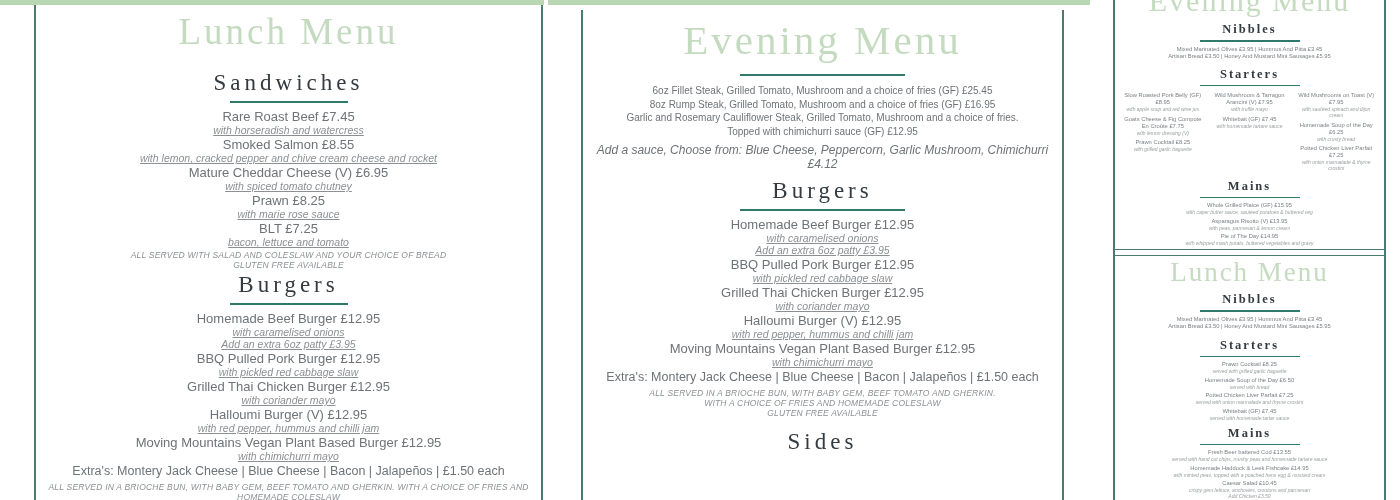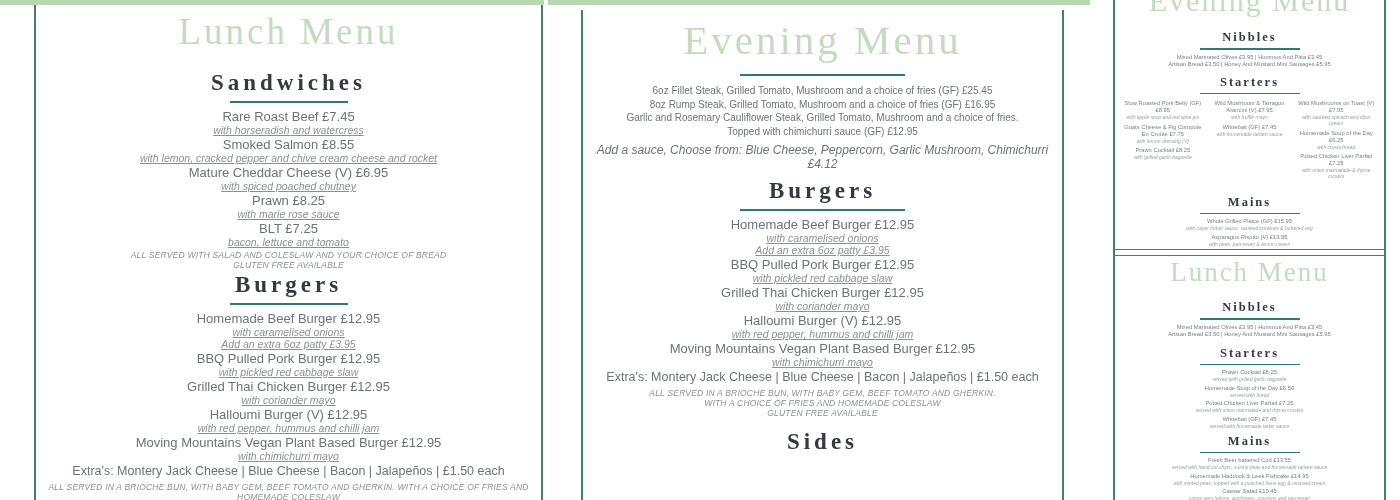--- a/index.html
+++ b/index.html
@@ -17,21 +17,21 @@
   #card-lunch{left:0; width:544px;}
   #card-lunch .vline{top:5px;}
   #card-evening{left:548px; width:542px;}
   #card-evening .vline{top:10px;}
   #panel-thumbs{left:1113px; width:273px;}
 
   .content{position:relative; padding-top:5px;}
   .menu-title{font-family:"Liberation Serif", serif; color:var(--c-title);
     font-size:37px; letter-spacing:3px; margin-top:5px; font-weight:normal;}
   #card-evening .menu-title{font-size:41px; margin-top:11px;}
-  .sec-title{font-family:"Liberation Serif", serif; font-weight:bold; color:var(--c-header);
+  .sec-title{font-family:"Liberation Serif", serif; font-weight:normal; color:var(--c-header);
     font-size:23px; letter-spacing:4px;}
   .sec-rule{height:2px; background:var(--c-rule); margin:5px auto 0;}
   #card-lunch .sec-rule{width:118px;}
   #card-evening .sec-rule{width:165px;}
 
   .items{margin-top:7px;}
   .mi{margin-bottom:2px;}
   .mi-name{font-size:13px; line-height:14px; color:var(--c-item);}
   .mi-desc{font-size:10.5px; line-height:12px; font-style:italic; color:var(--c-desc);text-decoration:underline;}
   .foot{margin-top:1px;}
@@ -46,21 +46,21 @@
 
   
   .thumb{position:absolute; left:2px; right:2px; overflow:hidden; text-align:center; background:#fff;}
   #thumb-evening{top:0; height:249px;}
   #thumb-lunch{top:256px; height:244px;}
   .t-title{font-family:"Liberation Serif", serif; color:var(--c-title); font-size:30px;
     letter-spacing:2px; font-weight:normal;}
   #thumb-evening .t-title{margin-top:-16px;}
   #thumb-lunch .t-title{font-size:27px; margin-top:1px;}
   .t-sec{font-family:"Liberation Serif", serif; font-weight:bold; color:var(--c-header);
-    font-size:12.5px; letter-spacing:2px; margin-top:12px;}
+    font-size:12.5px; letter-spacing:2px; margin-top:4px;}
   .t-rule{width:100px; height:1.5px; background:var(--c-rule); margin:3px auto 4px;}
   .t-line{font-size:5.8px; line-height:7.5px; color:var(--c-thumb);}
   .t-item{margin-bottom:2.5px;}
   .t-name{font-size:5.8px; line-height:7px; color:var(--c-thumb);}
   .t-desc{font-size:5px; line-height:6px; font-style:italic; color:var(--c-thumbdesc);}
   .t-cols{display:flex; justify-content:space-between; padding:2px 7px 0; }
   .t-col{width:32%;}
   .t-col .t-item{margin-bottom:3.5px;}
   .t-mains{margin-top:1px;}
 </style>
@@ -87,21 +87,21 @@
         </div>
 
         <div class="mi">
           <div class="mi-name">Smoked Salmon £8.55</div>
           <div class="mi-desc">with lemon, cracked pepper and chive cream cheese and rocket</div>
 
         </div>
 
         <div class="mi">
           <div class="mi-name">Mature Cheddar Cheese (V) £6.95</div>
-          <div class="mi-desc">with spiced poached chutney</div>
+          <div class="mi-desc">with spiced tomato chutney</div>
 
         </div>
 
         <div class="mi">
           <div class="mi-name">Prawn £8.25</div>
           <div class="mi-desc">with marie rose sauce</div>
 
         </div>
 
         <div class="mi">

